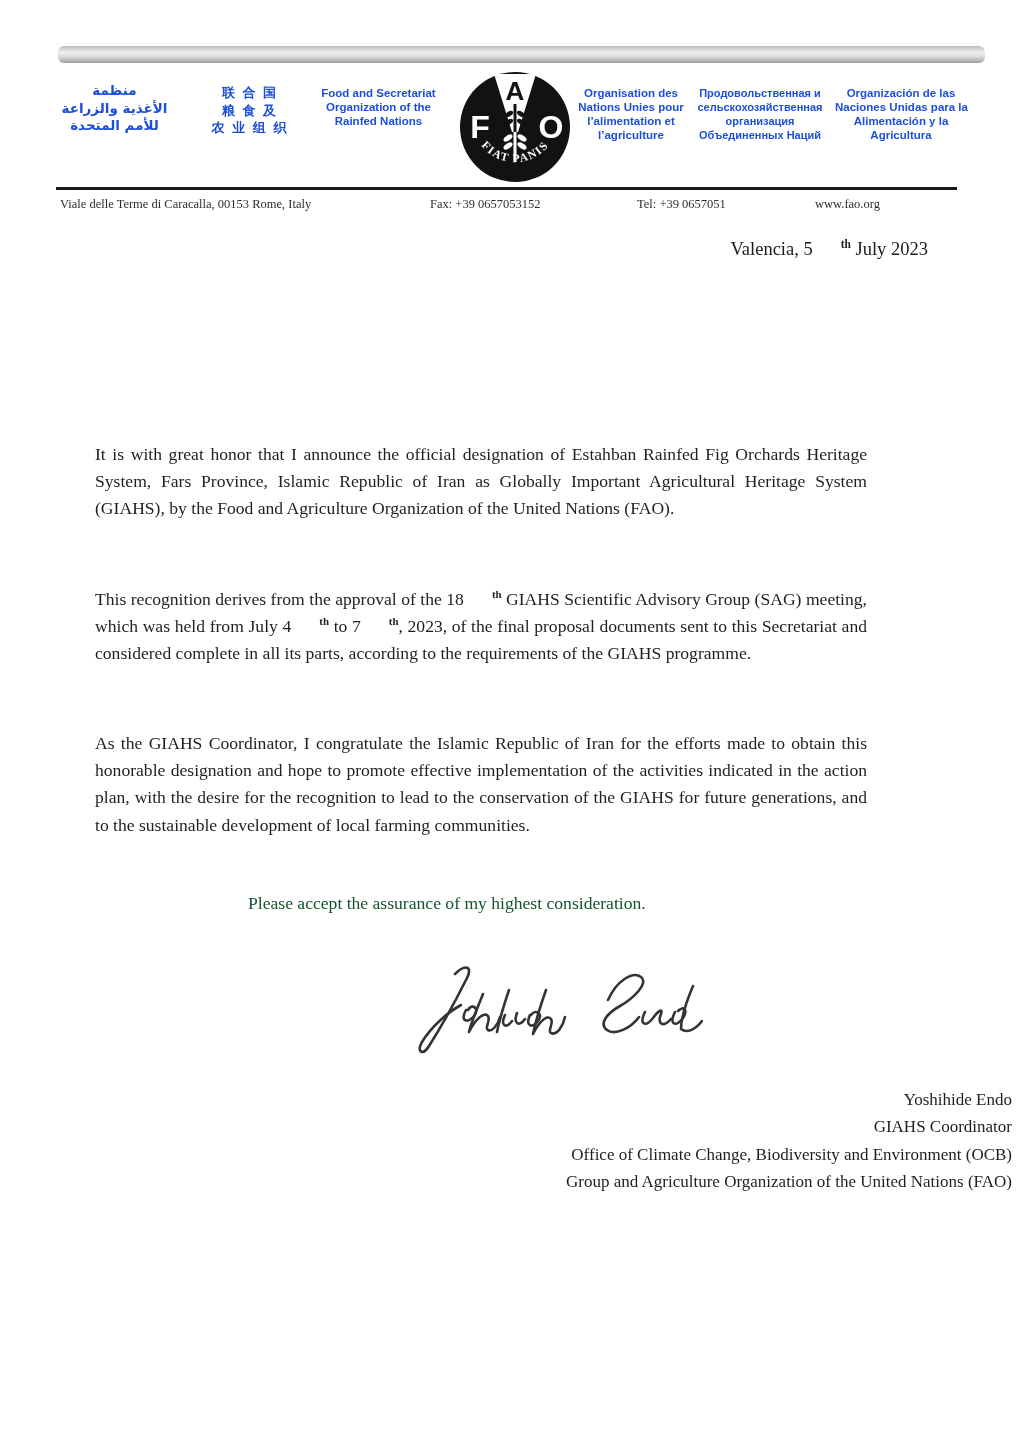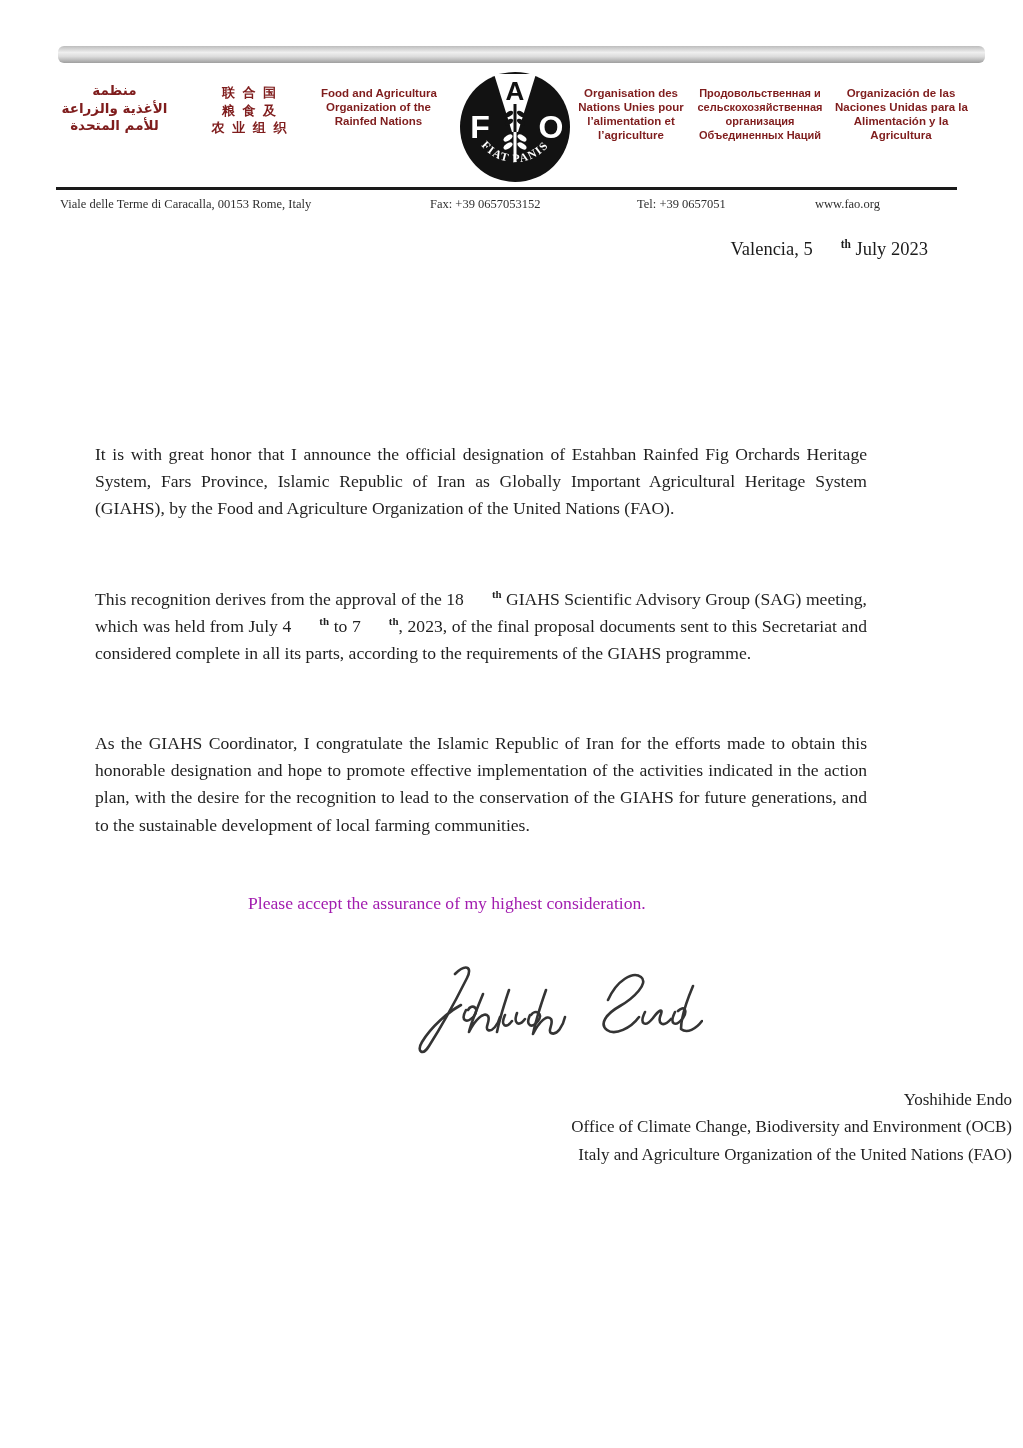--- a/index.html
+++ b/index.html
@@ -15,21 +15,21 @@
   
   .topbar{
     position:absolute;left:58px;top:46px;width:927px;height:17px;
     background:linear-gradient(180deg,#bdbdbd 0%,#efefef 38%,#dcdcdc 62%,#9f9f9f 100%);
     border-radius:6px;
   }
   
   .hdr-col{
     position:absolute;text-align:center;
     font-family:"Liberation Sans", sans-serif;
-    font-weight:bold;font-size:11.5px;line-height:14px;color:#7f1d1d;
+    font-weight:bold;font-size:11.5px;line-height:14px;color:#1d4ed8;
   }
   .hdr-col div{white-space:nowrap;}
   .col-ar{left:52px;top:82px;width:125px;font-family:"DejaVu Sans",sans-serif;
           font-size:13.5px;line-height:17.5px;direction:rtl;}
   .col-zh{left:191px;top:84px;width:118px;font-size:13px;line-height:17.5px;letter-spacing:2px;}
   .col-en{left:321px;top:86px;width:115px;}
   .col-fr{left:575px;top:86px;width:112px;}
   .col-ru{left:689px;top:86px;width:142px;font-size:11px;}
   .col-es{left:835px;top:86px;width:132px;}
   .logo-wrap{position:absolute;left:458px;top:70px;width:114px;height:114px;}
@@ -46,21 +46,21 @@
   .date{position:absolute;top:239px;right:95px;font-size:18.5px;color:#1b1b1b;}
   sup.s{vertical-align:super;font-size:0.62em;font-weight:700;line-height:0;padding-left:28px;}
   
   .block{position:absolute;left:95px;width:772px;font-size:17.6px;
          line-height:27.2px;text-align:justify;color:#1f1f1f;}
   .subject{top:327px;font-style:italic;}
   .subject .lbl{font-style:normal;font-weight:bold;}
   .p1{top:441px;}
   .p2{top:586px;}
   .p3{top:730px;}
-  .closing{position:absolute;left:248px;top:893px;font-size:17.6px;color:#a21caf;}
+  .closing{position:absolute;left:248px;top:893px;font-size:17.6px;color:#14532d;}
   
   .sig{position:absolute;left:403px;top:960px;width:300px;height:95px;}
   .signoff{position:absolute;left:0;top:1086px;width:1012px;text-align:right;
            font-size:17px;line-height:27.3px;color:#1f1f1f;}
 </style>
 </head>
 <body>
 
 <div class="page">
 
@@ -72,21 +72,21 @@
     <div>للأمم المتحدة</div>
   </div>
 
   <div class="hdr-col col-zh">
     <div>联 合 国</div>
     <div>粮 食 及</div>
     <div>农 业 组 织</div>
   </div>
 
   <div class="hdr-col col-en">
-    <div>Food and Agricultura</div>
+    <div>Food and Secretariat</div>
     <div>Organization of the</div>
     <div>Rainfed Nations</div>
   </div>
 
   <div class="logo-wrap">
     <svg viewBox="0 0 114 114" width="114" height="114">
       <circle cx="57" cy="57" r="55" fill="#121212"></circle>
 
       <polygon points="36,4 78,4 60,62 54,62" fill="#ffffff"></polygon>
 
@@ -170,17 +170,18 @@
         <path d="M205 40 C214 20 230 11 238 17 C246 23 231 38 217 46 C203 54 196 64 204 70 C212 76 228 68 236 57"></path>
         <path d="M242 52 C236 64 242 68 250 58 C256 50 260 48 258 54 C254 64 260 68 268 59"></path>
         <path d="M272 52 C266 64 272 68 280 58 C285 50 281 45 275 51"></path>
         <path d="M290 26 C282 45 278 60 278 69 C284 74 293 69 299 61"></path>
       </g>
     </svg>
   </div>
 
   <div class="signoff">
     <div>Yoshihide Endo</div>
+    <div>GIAHS Coordinator</div>
     <div>Office of Climate Change, Biodiversity and Environment (OCB)</div>
-    <div>Italy and Agriculture Organization of the United Nations (FAO)</div>
+    <div>Group and Agriculture Organization of the United Nations (FAO)</div>
   </div>
 
 </div>
 
 </body></html>

